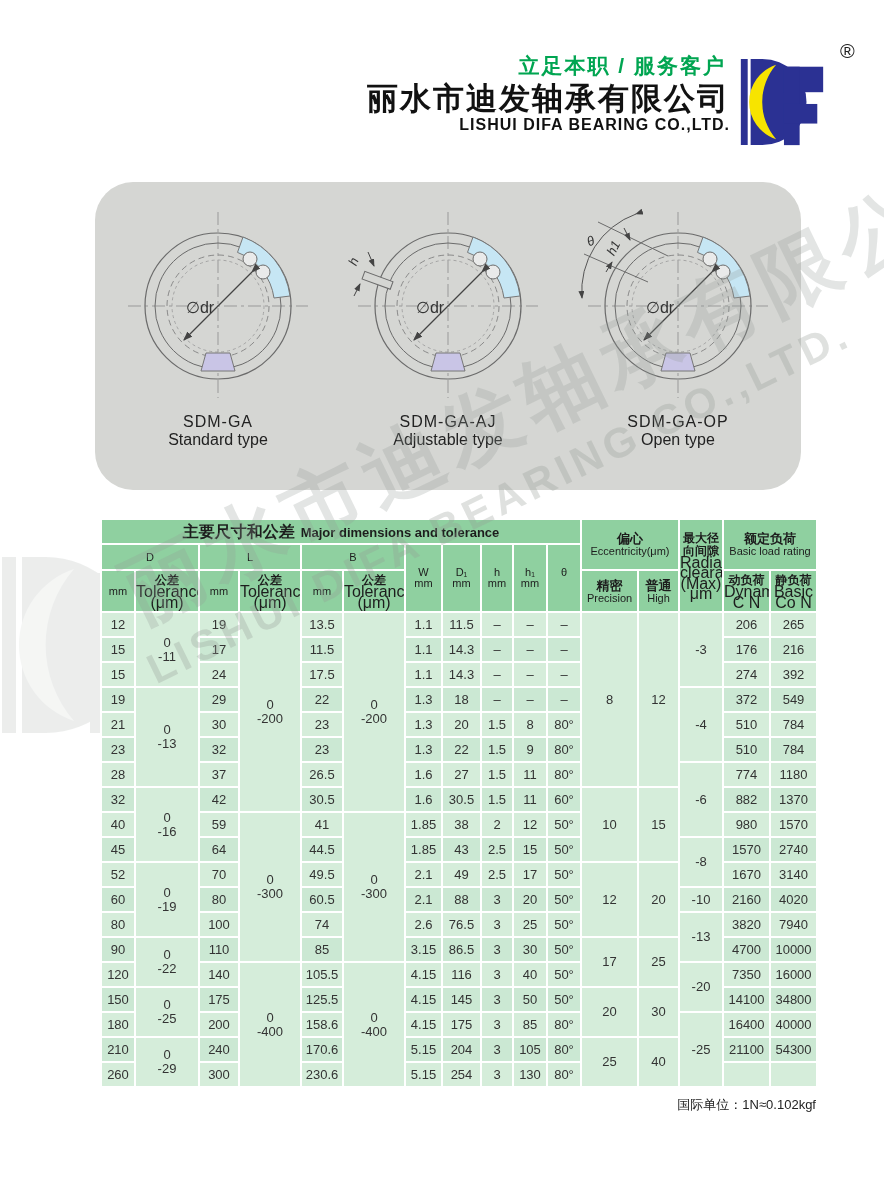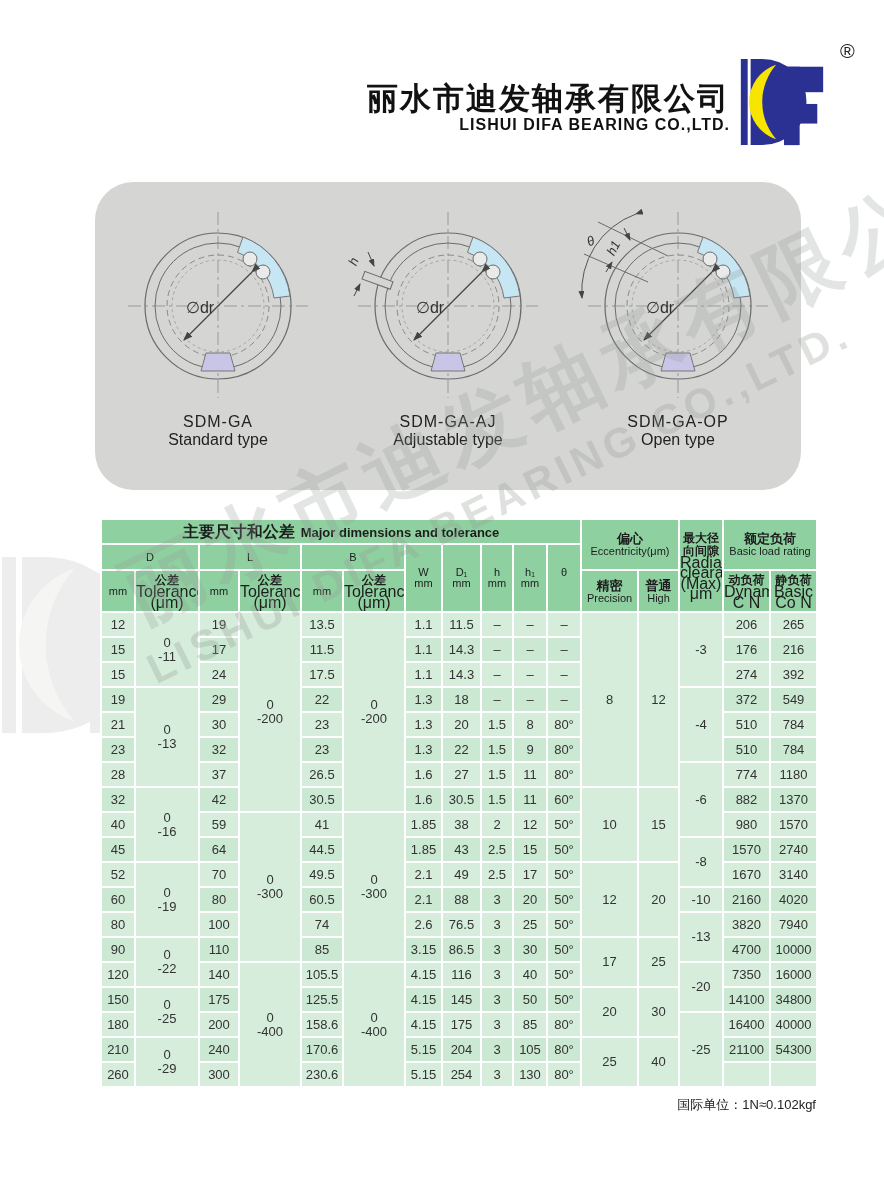--- a/index.html
+++ b/index.html
@@ -64,20 +64,21 @@
 
   <svg class="wm-df wm" viewBox="0 0 100 100">
     <path d="M8,6 H30 A45,44 0 0 1 30,94 H8 Z" fill="#c2c7c3"></path>
     <rect x="15" y="6" width="3" height="88" fill="#fff"></rect>
     <path d="M44,12 A40,40 0 0 0 44,88 A58,58 0 0 1 44,12 Z" fill="#dfe2de"></path>
     <rect x="52" y="14" width="40" height="26" fill="#c2c7c3"></rect>
     <rect x="52" y="14" width="16" height="80" fill="#c2c7c3"></rect>
     <rect x="52" y="52" width="34" height="20" fill="#c2c7c3"></rect>
   </svg>
 
+  <div class="slogan">立足本职 / 服务客户</div>
   <div class="company-cn">丽水市迪发轴承有限公司</div>
   <div class="company-en">LISHUI DIFA BEARING CO.,LTD.</div>
   <svg class="logo" viewBox="0 0 100 100">
     <path d="M8,6 H30 A45,44 0 0 1 30,94 H8 Z" fill="#2b3193"></path>
     <rect x="15" y="6" width="3" height="88" fill="#fff"></rect>
     <path d="M44,12 A40,40 0 0 0 44,88 A58,58 0 0 1 44,12 Z" fill="#f7e400"></path>
     <rect x="52" y="14" width="40" height="26" fill="#2b3193"></rect>
     <rect x="52" y="14" width="16" height="80" fill="#2b3193"></rect>
     <rect x="52" y="52" width="34" height="20" fill="#2b3193"></rect>
   </svg>

